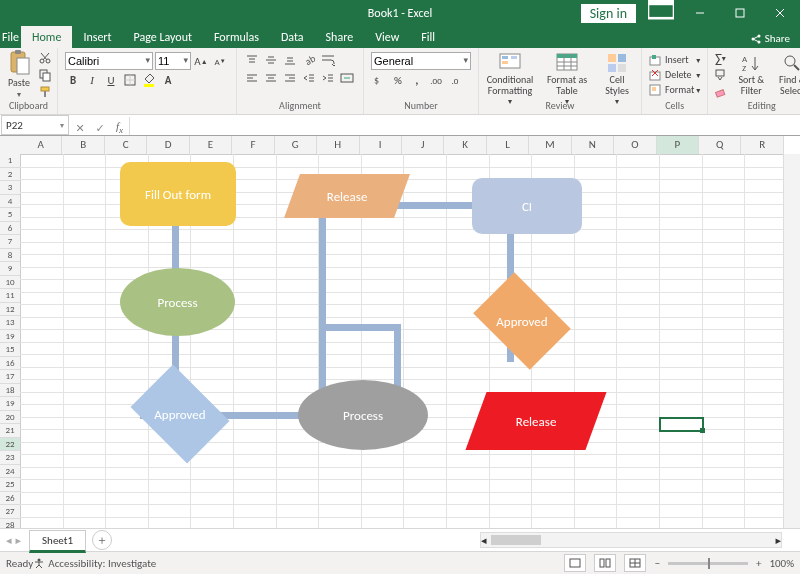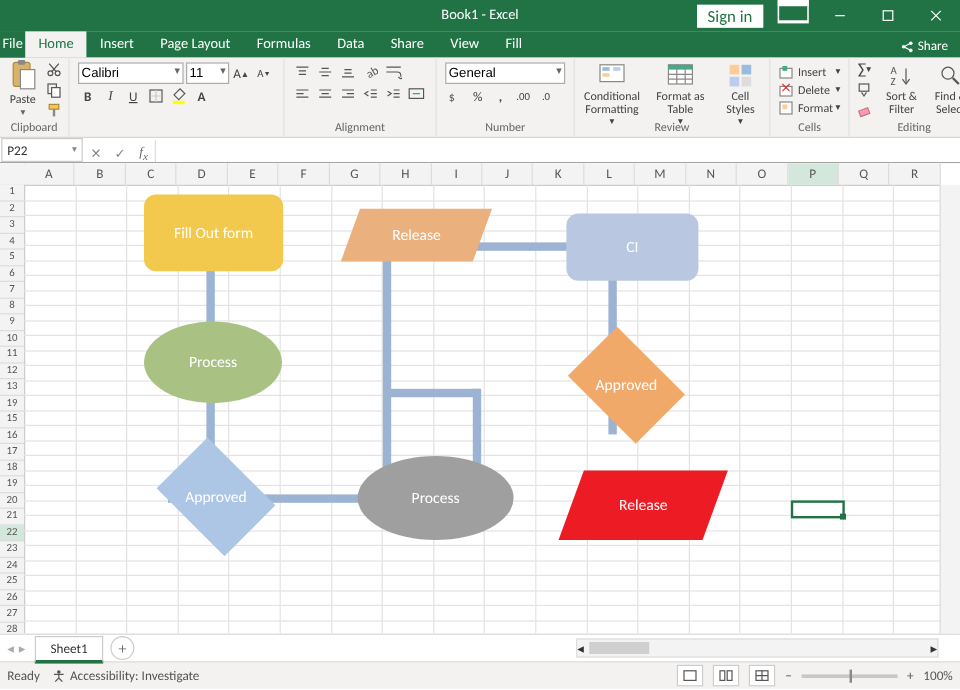--- a/index.html
+++ b/index.html
@@ -81,21 +81,21 @@
 .diamond-label{position:absolute;inset:0;display:flex;align-items:center;justify-content:center;color:#fff;font-size:13px}
 
 .sheettabs{height:22px;background:#fff;border-top:1px solid #d7d7d7;display:flex;align-items:center;font-size:11px;position:relative}
 .stnav{display:flex;gap:4px;padding:0 6px;color:#aaa}
 .stab{padding:3px 12px;border:1px solid #ccc;border-bottom:3px solid #217346;background:#fff;margin-left:2px;position:relative;top:1px}
 .newsheet{width:18px;height:18px;border:1px solid #ccc;border-radius:50%;display:flex;align-items:center;justify-content:center;margin-left:6px;color:#666;font-size:12px}
 .hscroll-strip{position:absolute;right:18px;height:14px;width:300px;background:#f3f3f3;border:1px solid #ddd;display:flex;align-items:center}
 .hscroll-strip .thumb{width:50px;height:10px;background:#cfcfcf;margin-left:4px}
 
 .status{height:22px;background:#f3f2f1;border-top:1px solid #d7d7d7;display:flex;align-items:center;font-size:11px;color:#555;padding:0 6px;justify-content:space-between}
-.status .left{display:flex;align-items:flex-end;gap:10px}
+.status .left{display:flex;align-items:flex-end;}
 .status .right{display:flex;align-items:center;gap:8px}
 .viewbtn{width:20px;height:16px;border:1px solid #ccc;background:#fff;display:flex;align-items:center;justify-content:center}
 .zoom-slider{width:80px;height:3px;background:#c7c7c7;position:relative}
 .zoom-slider::before{content:"";position:absolute;left:50%;top:-4px;width:2px;height:11px;background:#888}
 svg{display:block}
 </style>
 </head>
 <body>
 
 <div class="titlebar">

